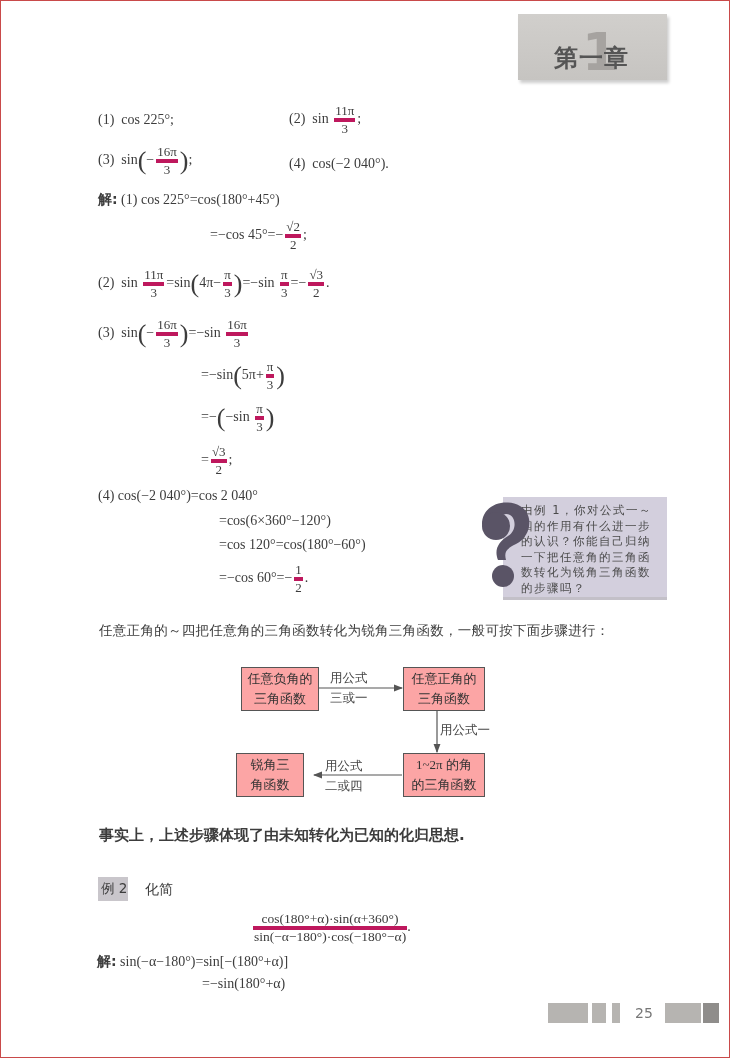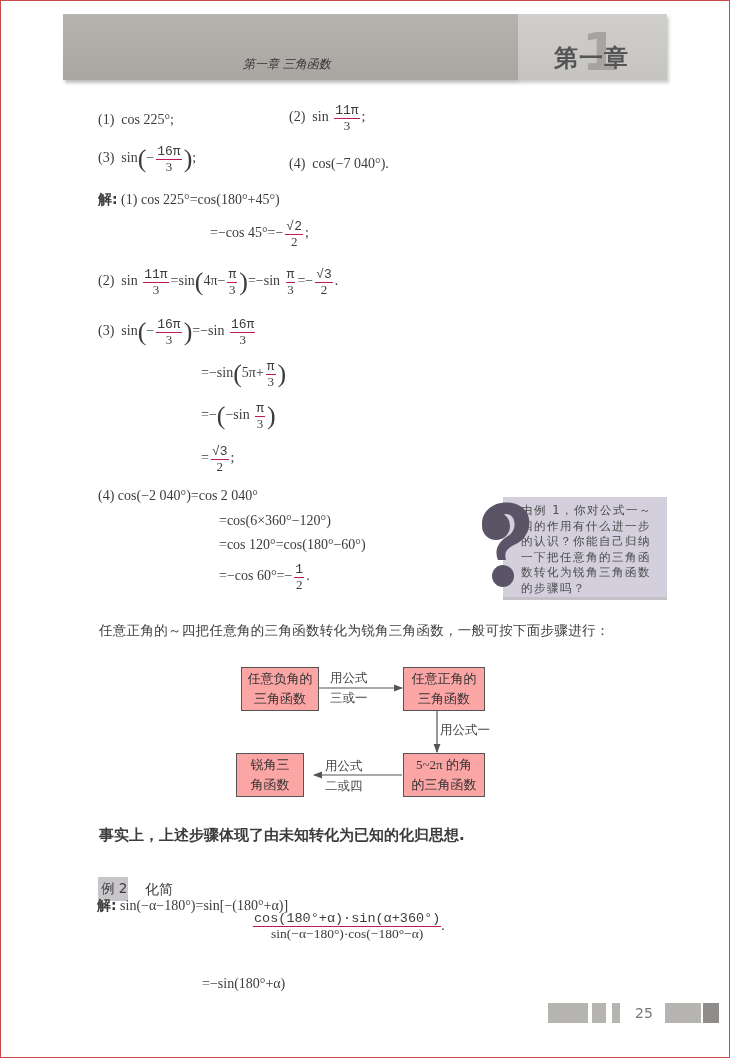--- a/index.html
+++ b/index.html
@@ -16,21 +16,21 @@
   .hdr-side { position: absolute; left: 455px; top: 0; width: 149px; height: 66px;
     background: linear-gradient(#d1cfcc, #c6c4c1); box-shadow: 2px 3px 3px rgba(0,0,0,0.2); }
   .hdr-title { position: absolute; left: 180px; top: 42px; font-size: 12px; font-style: italic; color: #333; }
   .hdr-big1 { position: absolute; left: 64px; top: 8px; font-size: 52px; font-weight: bold; color: #a6a3a0; font-family: "DejaVu Sans", sans-serif; }
   .hdr-chapter { position: absolute; left: 36px; top: 28px; font-size: 24px; font-weight: bold; color: #555; letter-spacing: 1px; }
 
   .t { position: absolute; font-size: 13px; white-space: nowrap; color: #3c3c3c; line-height: 1; }
   .math { font-family: "Liberation Serif", "DejaVu Serif", serif; font-size: 14px; }
   .frac { display: inline-block; vertical-align: middle; text-align: center; margin: 0 2px; line-height: 1.05; }
   .frac > span { display: block; font-size: 13px; padding: 0 1px; }
-  .frac > span.num { border-bottom: 1px solid #be185d; font-family: Liberation Mono, monospace; }
+  .frac > span.num { border-bottom: 4px solid #be185d; }
   .paren { font-size: 26px; vertical-align: middle; font-weight: 200; }
   .bold { font-weight: bold; }
   .cjk { font-family: "DejaVu Sans", sans-serif; }
 
   .sidebox { position: absolute; left: 503px; top: 497px; width: 164px; height: 100px;
     background: #d3cfdd; border-bottom: 3px solid #c3c0c8; }
   .sidebox-text { position: absolute; left: 18px; top: 6px; width: 140px; font-size: 11.5px; line-height: 15.5px;
     color: #4a4a4a; font-family: "DejaVu Sans", sans-serif; letter-spacing: 1.5px; }
   .qmark { position: absolute; left: 476px; top: 496px; width: 60px; height: 100px; }
 
@@ -43,23 +43,20 @@
   .pagenum { position: absolute; left: 635px; top: 1005px; font-size: 14px; color: #777; font-family: "DejaVu Sans", sans-serif; }
   .watermark { position: absolute; left: 558px; top: 1085px; font-size: 20px; color: #222; font-family: "DejaVu Sans", sans-serif;
     text-shadow: 0 0 2px #fff, 0 0 2px #fff, 1px 1px 0 #fff; }
 </style>
 </head>
 <body>
 
 <div class="frame"></div>
 
 <div class="hdr">
-  <div class="hdr-main">
-    <span class="hdr-title cjk">第一章   三角函数</span>
-  </div>
   <div class="hdr-side">
     <span class="hdr-big1">1</span>
     <span class="hdr-chapter cjk">第一章</span>
   </div>
 </div>
 
 <div class="t math" style="left:98px; top:113px;">
   <span>(1)</span>&nbsp;
   <span>cos 225°;</span>
 </div>
@@ -67,21 +64,21 @@
   <span>(2)</span>&nbsp;
   <span>sin</span>
   <span class="frac"><span class="num">11π</span><span>3</span></span><span>;</span>
 </div>
 <div class="t math" style="left:98px; top:145px;">
   <span>(3)</span>&nbsp;
   <span>sin</span><span class="paren">(</span>−<span class="frac"><span class="num">16π</span><span>3</span></span><span class="paren">)</span><span>;</span>
 </div>
 <div class="t math" style="left:289px; top:157px;">
   <span>(4)</span>&nbsp;
-  <span>cos(−7 040°).</span>
+  <span>cos(−2 040°).</span>
 </div>
 
 <div class="t math" style="left:98px; top:192px;">
   <span class="bold cjk">解:</span>
   <span>(1)  cos 225°=cos(180°+45°)</span>
 </div>
 <div class="t math" style="left:210px; top:220px;">
   <span>=−cos 45°=−</span><span class="frac"><span class="num">√2</span><span>2</span></span><span>;</span>
 </div>
 
@@ -127,21 +124,21 @@
 <div class="t cjk" style="left:99px; top:624px; font-size:13.5px; letter-spacing:0.3px;">任意正角的～四把任意角的三角函数转化为锐角三角函数，一般可按下面步骤进行：</div>
 
 <div>
   <div class="box" style="left:241px; top:667px; width:76px; height:42px;">
     <div><span>任意负角的</span><br><span>三角函数</span></div>
   </div>
   <div class="box" style="left:403px; top:667px; width:80px; height:42px;">
     <div><span>任意正角的</span><br><span>三角函数</span></div>
   </div>
   <div class="box" style="left:403px; top:753px; width:80px; height:42px;">
-    <div><span>5~2π 的角</span><br><span>的三角函数</span></div>
+    <div><span>1~2π 的角</span><br><span>的三角函数</span></div>
   </div>
   <div class="box" style="left:236px; top:753px; width:66px; height:42px;">
     <div><span>锐角三</span><br><span>角函数</span></div>
   </div>
 
   <svg style="position:absolute; left:230px; top:655px;" width="300" height="160">
     <defs>
         <marker id="ah" markerWidth="8" markerHeight="8" refX="7" refY="4" orient="auto">
           <path d="M0,1 L8,4 L0,7 Z" fill="#555"></path>
         </marker>
@@ -163,21 +160,21 @@
 <div class="t cjk bold" style="left:99px; top:828px; font-size:15px;">事实上，上述步骤体现了由未知转化为已知的化归思想.</div>
 
 <div class="ex2"></div>
 <div class="t cjk" style="left:101px; top:882px; font-size:13.5px;">例 2</div>
 <div class="t cjk" style="left:145px; top:882px; font-size:14px;">化简</div>
 
 <div class="t math" style="left:253px; top:912px;">
   <span class="frac" style="margin:0;"><span class="num" style="font-size:13.5px;">cos(180°+α)·sin(α+360°)</span><span style="font-size:13.5px;">sin(−α−180°)·cos(−180°−α)</span></span><span>.</span>
 </div>
 
-<div class="t math" style="left:97px; top:898px;">
+<div class="t math" style="left:97px; top:954px;">
   <span class="bold cjk">解:</span>
   <span>sin(−α−180°)=sin[−(180°+α)]</span>
 </div>
 <div class="t math" style="left:202px; top:977px;">=−sin(180°+α)</div>
 
 <div class="footer-bars" style="left:548px; width:40px;"></div>
 <div class="footer-bars" style="left:592px; width:14px;"></div>
 <div class="footer-bars" style="left:612px; width:8px;"></div>
 <div class="footer-bars" style="left:665px; width:36px;"></div>
 <div class="footer-bars" style="left:703px; width:16px; background:#8f8d8b;"></div>

